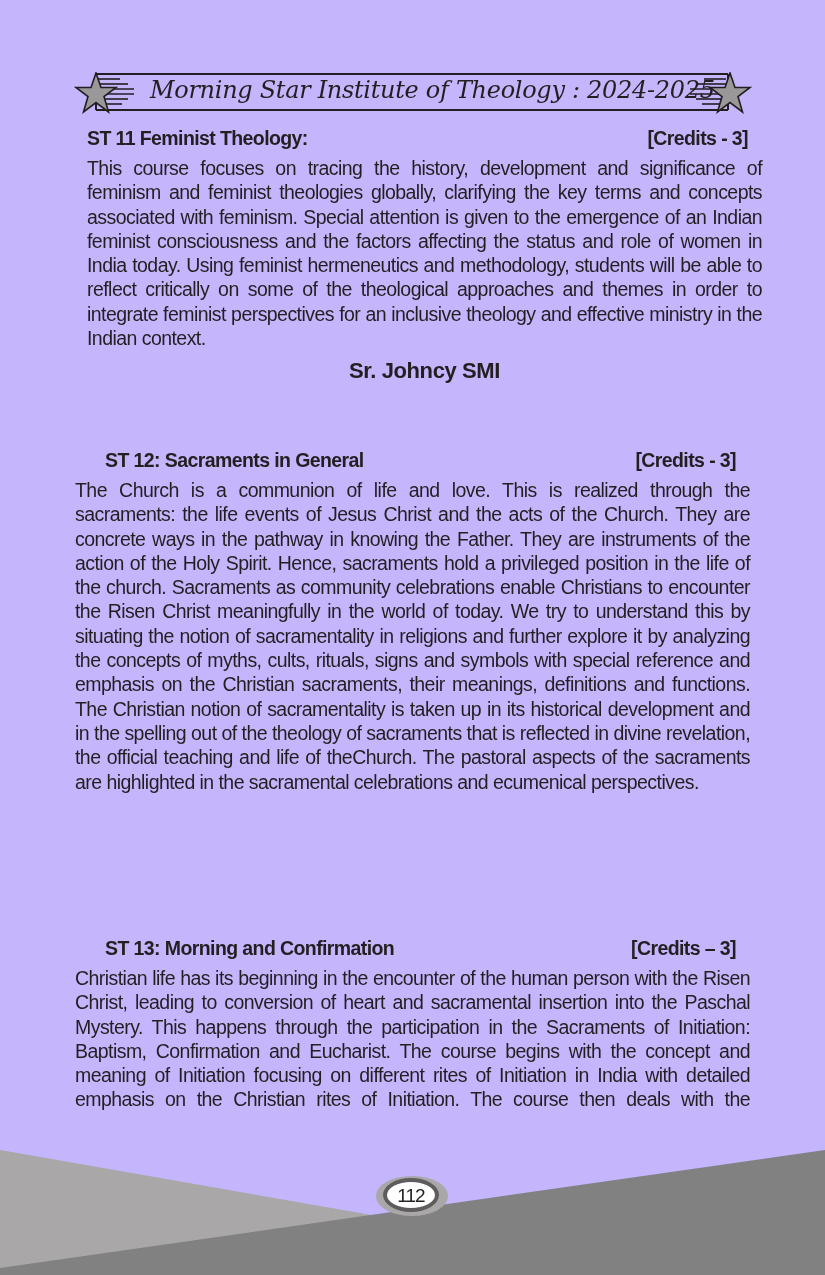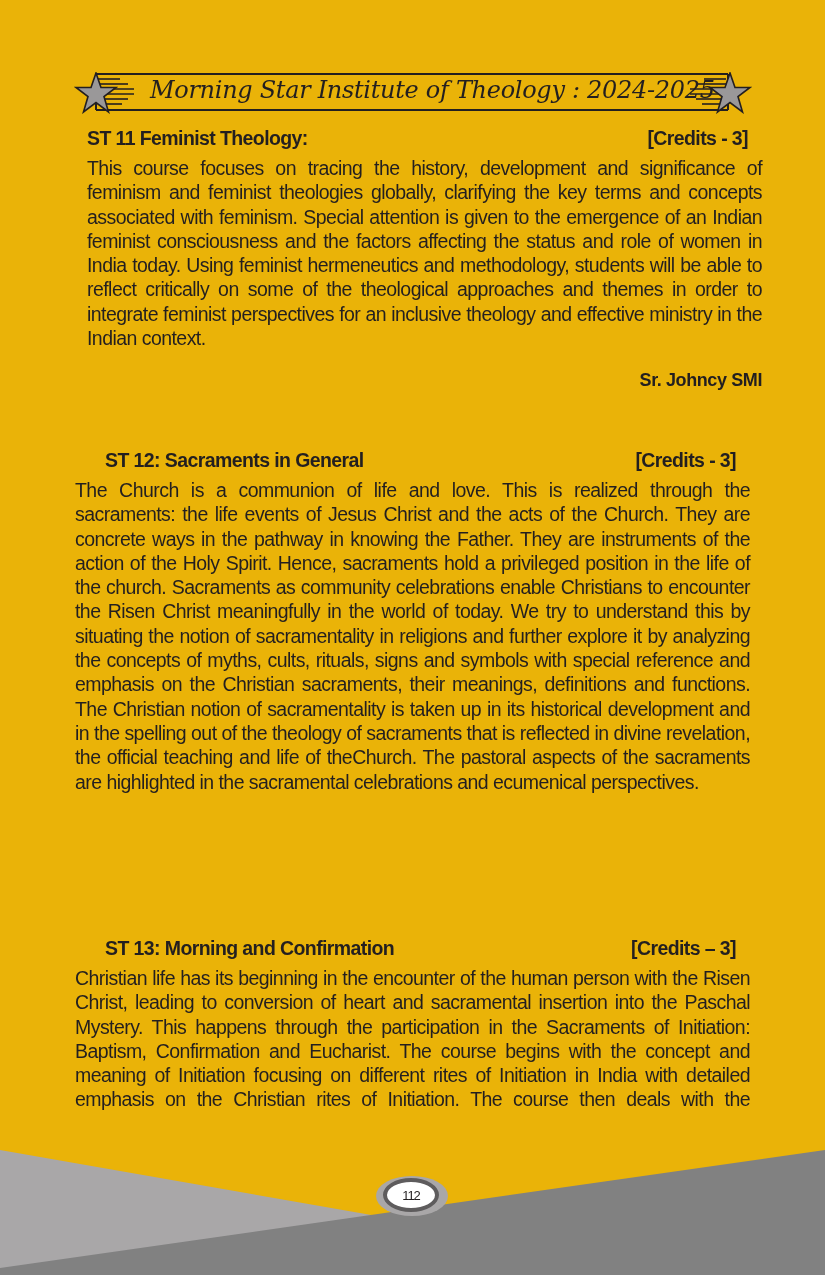--- a/index.html
+++ b/index.html
@@ -1,17 +1,17 @@
 <!DOCTYPE html>
 <html><head>
 <meta charset="utf-8">
 <style>
   html, body { margin: 0; padding: 0; background: #ffffff; }
   body { width: 825px; height: 1275px; position: relative; overflow: hidden; }
-  .page { position: absolute; left: 0; top: 0; width: 825px; height: 1275px; background: #eab308; }
+  .page { position: absolute; left: 0; top: 0; width: 825px; height: 1275px; background: #c4b5fd; }
 
   
   .banner { position: absolute; left: 72px; top: 70px; width: 680px; height: 44px; }
   .banner svg { position: absolute; left: 0; top: 0; }
   .banner-title {
     position: absolute; left: 78px; right: 78px; top: 6px;
     font-family: "DejaVu Serif", "Liberation Serif", serif;
     font-style: italic; font-size: 24px; color: #231f20;
     text-align: center; white-space: nowrap; letter-spacing: -0.3px;
   }
@@ -20,37 +20,37 @@
   .content { position: absolute; left: 75px; top: 124px; width: 675px; color: #231f20;
     font-family: "Liberation Sans", "DejaVu Sans", sans-serif; }
   .course { position: relative; }
   .course-head { position: relative; height: 28px; font-weight: bold; font-size: 19.5px; line-height: 28px;
     letter-spacing: -0.6px; white-space: nowrap; }
   .course-code { display: inline-block; }
   .course-title { display: inline-block; }
   .course-credits { position: absolute; right: 14px; top: 0; }
   .course-body { margin-top: 4px; font-size: 19.5px; line-height: 24.3px; text-align: justify;
     letter-spacing: -0.55px; text-align-last: left; }
-  .course-author { font-weight: bold; font-size: 18px; text-align: right; letter-spacing: -0.4px;
-    margin-top: 18px; line-height: 24px; }
+  .course-author { font-weight: bold; font-size: 22px; text-align: center; letter-spacing: -0.4px;
+    margin-top: 9px; line-height: 24px; }
 
   #c1 { position: absolute; top: 0; left: 12px; width: 675px; }
   #c2 { position: absolute; top: 322px; left: 0; width: 675px; }
   #c3 { position: absolute; top: 810px; left: 0; width: 675px; }
 
   #c2 .course-code, #c3 .course-code { width: 85px; text-align: right; }
 
   
   .footer { position: absolute; left: 0; top: 1140px; width: 825px; height: 135px; }
   .page-num-wrap { position: absolute; left: 376px; top: 1176px; width: 75px; height: 42px; }
   .page-num {
     position: absolute; left: 7px; top: 2px; width: 56px; height: 34px;
     border: 4px solid #5e5c5d; border-radius: 50%; background: #fff;
     box-sizing: border-box;
-    font-family: "Liberation Sans", "DejaVu Sans", sans-serif; font-size: 13px;
+    font-family: "Liberation Sans", "DejaVu Sans", sans-serif; font-size: 19px;
     color: #231f20; text-align: center; line-height: 27px; letter-spacing: -1px;
   }
   .page-num-shadow {
     position: absolute; left: 0; top: 0; width: 72px; height: 40px;
     border-radius: 50%; background: #a9a7a8;
   }
 </style>
 </head>
 <body>
 

